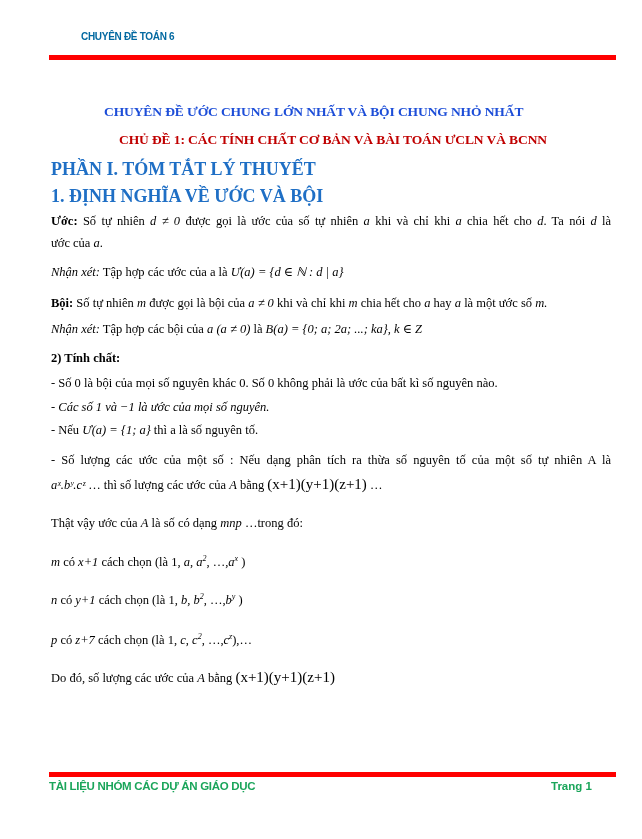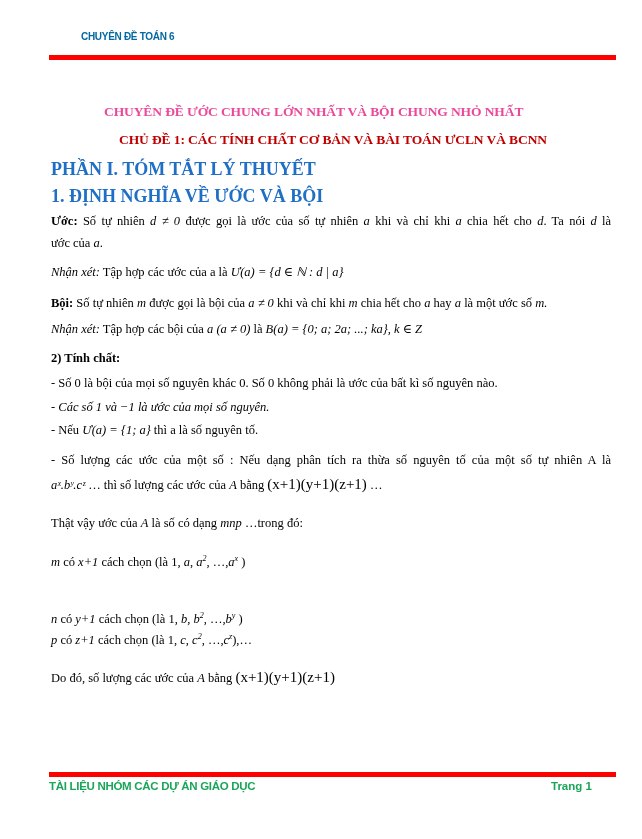--- a/index.html
+++ b/index.html
@@ -55,21 +55,21 @@
       font-size: 11.5px;
       color: #1aa55a;
     }
 
     .title1 {
       position: absolute;
       left: 104px;
       top: 104px;
       font-weight: bold;
       font-size: 13.5px;
-      color: #ec4899;
+      color: #1d4ed8;
       letter-spacing: -0.1px;
       white-space: nowrap;
     }
     .title2 {
       position: absolute;
       left: 119px;
       top: 132px;
       font-weight: bold;
       font-size: 13.5px;
       color: #c00000;
@@ -200,35 +200,35 @@
   <span class="math">m</span>
   <span>có</span>
   <span class="math">x+1</span>
   <span>cách chọn (là 1,</span>
   <span class="math">a</span>,
   <span class="math"><span>a</span><sup>2</sup></span>,
   …,<span class="math"><span>a</span><sup>x</sup></span>
   <span>)</span>
 </div>
 
-<div class="line" style="top:612px;">
+<div class="line" style="top:593px;">
   <span class="math">n</span>
   <span>có</span>
   <span class="math">y+1</span>
   <span>cách chọn (là 1,</span>
   <span class="math">b</span>,
   <span class="math"><span>b</span><sup>2</sup></span>,
   …,<span class="math"><span>b</span><sup>y</sup></span>
   <span>)</span>
 </div>
 
 <div class="line" style="top:633px;">
   <span class="math">p</span>
   <span>có</span>
-  <span class="math">z+1</span>
+  <span class="math">z+7</span>
   <span>cách chọn (là 1,</span>
   <span class="math">c</span>,
   <span class="math"><span>c</span><sup>2</sup></span>,
   …,<span class="math"><span>c</span><sup>z</sup></span><span>),…</span>
 </div>
 
 <div class="line" style="top:670px;">
   <span>Do đó, số lượng các ước của</span>
   <span class="math">A</span>
   <span>bằng</span>

